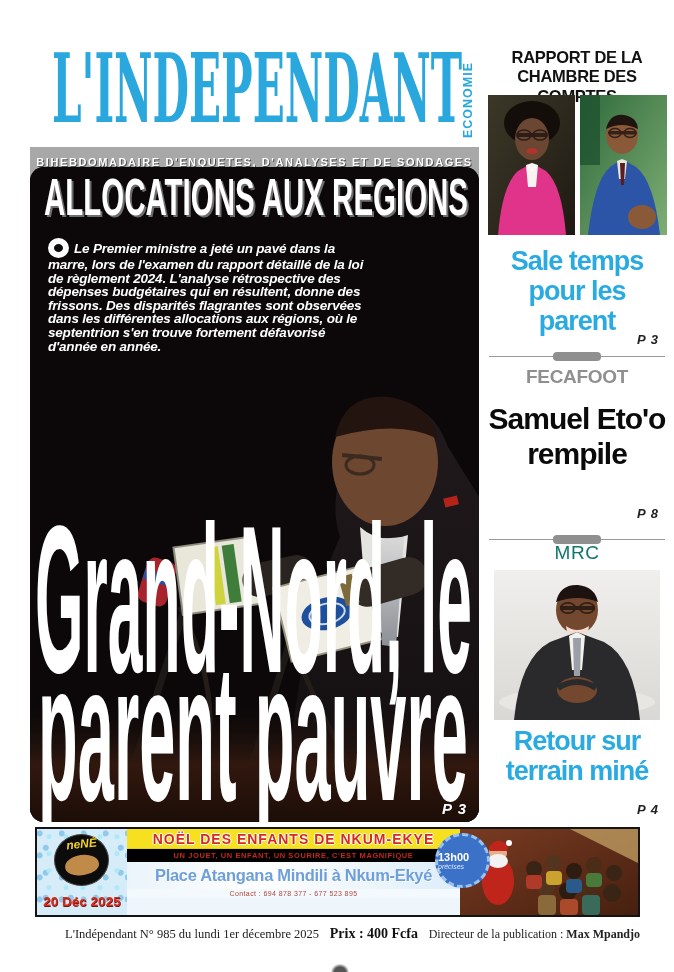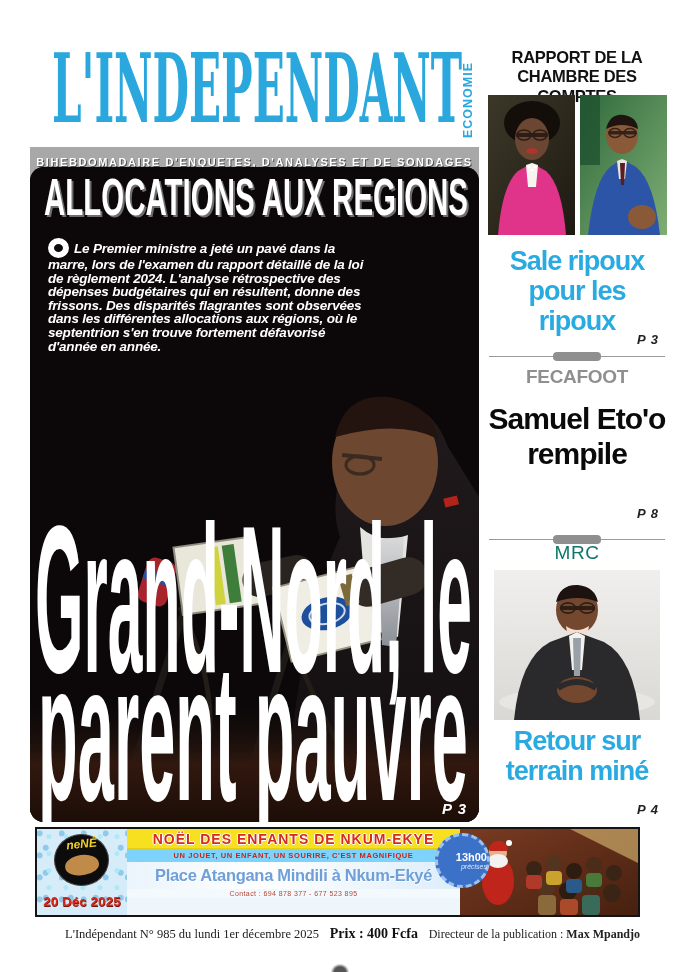--- a/index.html
+++ b/index.html
@@ -83,21 +83,21 @@
   }
   .ad-center { width:333px; height:100%; display:flex; flex-direction:column; }
   .ad-title-row {
     height:20px; background:#f6e01f; display:flex; align-items:center; justify-content:center;
     border-bottom:1px solid #e6cf10;
   }
   .ad-title-row span {
     color:#d42b1e; font-weight:bold; font-size:14px; letter-spacing:1px; white-space:nowrap;
     text-shadow:-1px 0 #fff, 0 1px #fff, 1px 0 #fff, 0 -1px #fff;
   }
-  .ad-sub-row { height:13px; background:#7dd3fc; display:flex; align-items:center; justify-content:center; }
+  .ad-sub-row { height:13px; background:#000000; display:flex; align-items:center; justify-content:center; }
   .ad-sub-row span { color:#c3271b; font-weight:bold; font-size:7.5px; letter-spacing:0.6px; white-space:nowrap; }
   .ad-venue-row { height:27px; display:flex; align-items:center; justify-content:center;
     background:linear-gradient(90deg,#eaf4fb,#ffffff 40%,#dcedf9); }
   .ad-venue-row span { color:#6f9fd8; font-weight:bold; font-size:16.5px; letter-spacing:-0.3px; white-space:nowrap;
     text-shadow:0.5px 0.5px 0 #fff; }
   .ad-logos-row { height:17px; display:flex; align-items:center; justify-content:center; gap:3px;
     background:#f4f9fd; }
   .partner { font-size:7px; background:#fff; padding:1px 3px; white-space:nowrap; border:1px solid #d5d5d5; }
   .lg-infotv { color:#c02418; font-style:italic; font-weight:bold; }
   .lg-lepoint { font-family:"Liberation Serif",serif; font-weight:bold; color:#111; border:1px solid #222; }
@@ -105,21 +105,21 @@
   .lg-infomatin { font-style:italic; font-weight:bold; color:#666; }
   .lg-meteo { font-weight:bold; color:#1e5fa8; }
   .lg-independant { font-weight:bold; color:#e8d9a0; background:#1b2a72; border-color:#1b2a72; }
   .lg-drapeau { font-family:"Liberation Serif",serif; font-weight:bold; color:#111; }
   .ad-contact-row { height:9px; display:flex; align-items:center; justify-content:center; background:#f4f9fd; }
   .ad-contact-row span { color:#b3483a; font-size:7px; letter-spacing:0.4px; }
   .ad-right { width:178px; height:100%; position:relative; }
   .time-badge {
     position:absolute; left:398px; top:4px; width:55px; height:55px; border-radius:50%;
     background:#3b72c8; border:3px dashed #9cc2ee; z-index:5;
-    display:flex; flex-direction:column; align-items:flex-end; justify-content:center;
+    display:flex; flex-direction:column; align-items:flex-start; justify-content:center;
   }
   .time-badge .t1 { color:#fff; font-weight:bold; font-size:11px; }
   .time-badge .t2 { color:#dce9fb; font-size:7px; font-style:italic; }
 
   
   .footer {
     position:absolute; left:35px; top:926px; width:605px;
     display:flex; align-items:baseline; justify-content:space-between;
     font-family:"Liberation Serif", serif;
   }
@@ -254,21 +254,21 @@
         <rect x="28" y="36" width="29" height="3.4" rx="1.7" fill="#33211a"></rect>
         <ellipse cx="35" cy="38" rx="6" ry="4.4" fill="none" stroke="#33211a" stroke-width="1.5"></ellipse>
         <ellipse cx="50" cy="38" rx="6" ry="4.4" fill="none" stroke="#33211a" stroke-width="1.5"></ellipse>
         <path d="M8 140 Q14 86 30 72 L42 64 L56 72 Q74 86 80 140 Z" fill="#2c55a8"></path>
         <path d="M37 66 L42 64 L47 66 L45 84 L39 84 Z" fill="#e8e6e0"></path>
         <polygon points="40,68 45,68 44,90 41,90" fill="#5a1e1e"></polygon>
         <ellipse cx="62" cy="122" rx="14" ry="12" fill="#8a5a38"></ellipse>
       </svg>
     </div>
 
-    <div class="sb sb-head-cyan" style="top:206px">Sale ripoux pour les ripoux</div>
+    <div class="sb sb-head-cyan" style="top:206px">Sale temps pour les parent</div>
     <div class="sb sb-pageref" style="top:292px">P 3</div>
     <div class="sb divider" style="top:312px"></div>
 
     <div class="sb sb-head-dark" style="top:362px">Samuel Eto'o rempile</div>
     <div class="sb sb-kicker-gray" style="top:326px">FECAFOOT</div>
     <div class="sb sb-pageref" style="top:466px">P 8</div>
     <div class="sb divider" style="top:486px"></div>
 
     <div class="sb sb-kicker-sm" style="top:502px">MRC</div>
 

